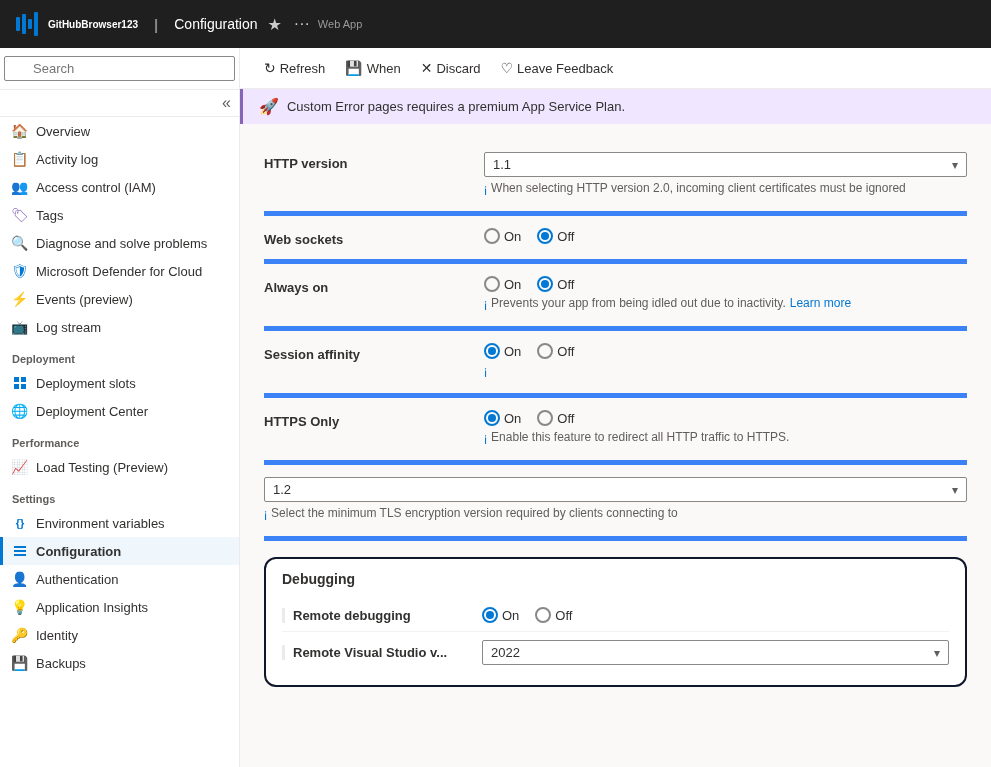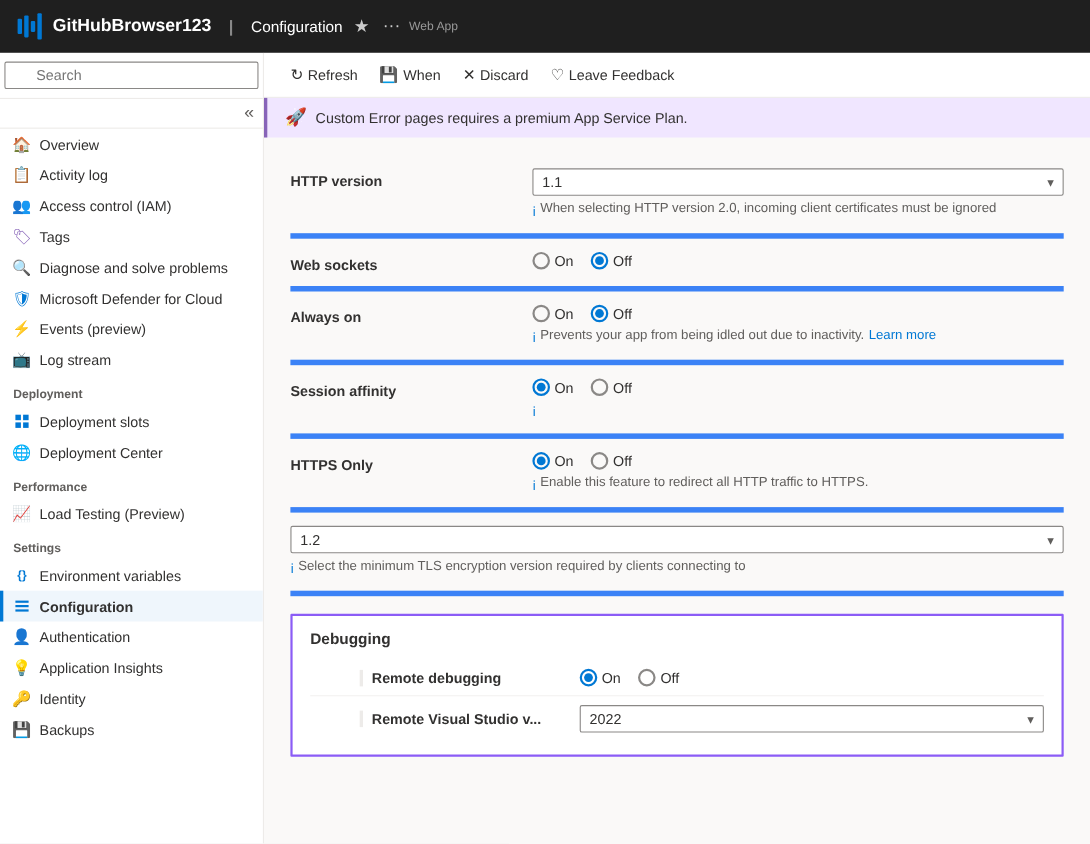--- a/index.html
+++ b/index.html
@@ -61,39 +61,39 @@
     .radio-circle.selected { border-color: #0078d4; }
     .radio-circle.selected::after { content: ''; width: 8px; height: 8px; border-radius: 50%; background: #0078d4; }
     .radio-circle.unselected { border: 2px solid #8a8886; }
     .radio-label { font-size: 13px; }
 
     
     .dropdown { display: flex; align-items: center; border: 1px solid #8a8886; border-radius: 2px; background: #fff; padding: 4px 8px; font-size: 13px; min-width: 180px; cursor: pointer; justify-content: space-between; }
     .dropdown-arrow { color: #605e5c; font-size: 12px; margin-left: 8px; }
 
     
-    .debugging-section { border: 2px solid #8b5cf6; border-radius: 1px; margin-top: 16px; padding: 12px 16px; background: #fff; }
+    .debugging-section { border: 2px solid #0f172a; border-radius: 12px; margin-top: 16px; padding: 12px 16px; background: #fff; }
     .debugging-title { font-size: 14px; font-weight: 700; margin-bottom: 12px; }
     .debug-row { display: flex; align-items: center; padding: 8px 0; border-bottom: 1px solid #f3f2f1; }
     .debug-row:last-child { border-bottom: none; }
-    .debug-label { width: 200px; font-weight: 600; font-size: 13px; flex-shrink: 0; border-left: 3px solid #edebe9; padding-left: 8px; margin-left: 45px; }
+    .debug-label { width: 200px; font-weight: 600; font-size: 13px; flex-shrink: 0; border-left: 3px solid #edebe9; padding-left: 8px; }
     .debug-control { flex: 1; }
   </style>
 </head>
 <body>
 
 <div class="top-bar">
   <div class="top-bar-logo">
     <div class="logo-icon">
       <div class="logo-bar" style="height:14px;background:#0078d4"></div>
       <div class="logo-bar" style="height:20px;background:#0078d4"></div>
       <div class="logo-bar" style="height:10px;background:#0078d4"></div>
       <div class="logo-bar" style="height:24px;background:#0078d4"></div>
     </div>
-    <span style="color:#fff;font-size:16px;font-weight:600;">GitHubBrowser123</span>
+    <span style="color:#fff;font-size:10px;font-weight:600;">GitHubBrowser123</span>
     <span style="color:#888;margin:0 6px;">|</span>
     <span style="color:#fff;font-size:14px;font-weight:400;">Configuration</span>
   </div>
   <div class="top-bar-actions" style="margin-left:10px;gap:12px;">
     <span style="color:#ccc;font-size:16px;cursor:pointer;">★</span>
     <span style="color:#ccc;font-size:16px;cursor:pointer;">···</span>
   </div>
   <div style="margin-left:8px;color:#999;font-size:11px;text-align:right;">Web App</div>
 </div>
 

